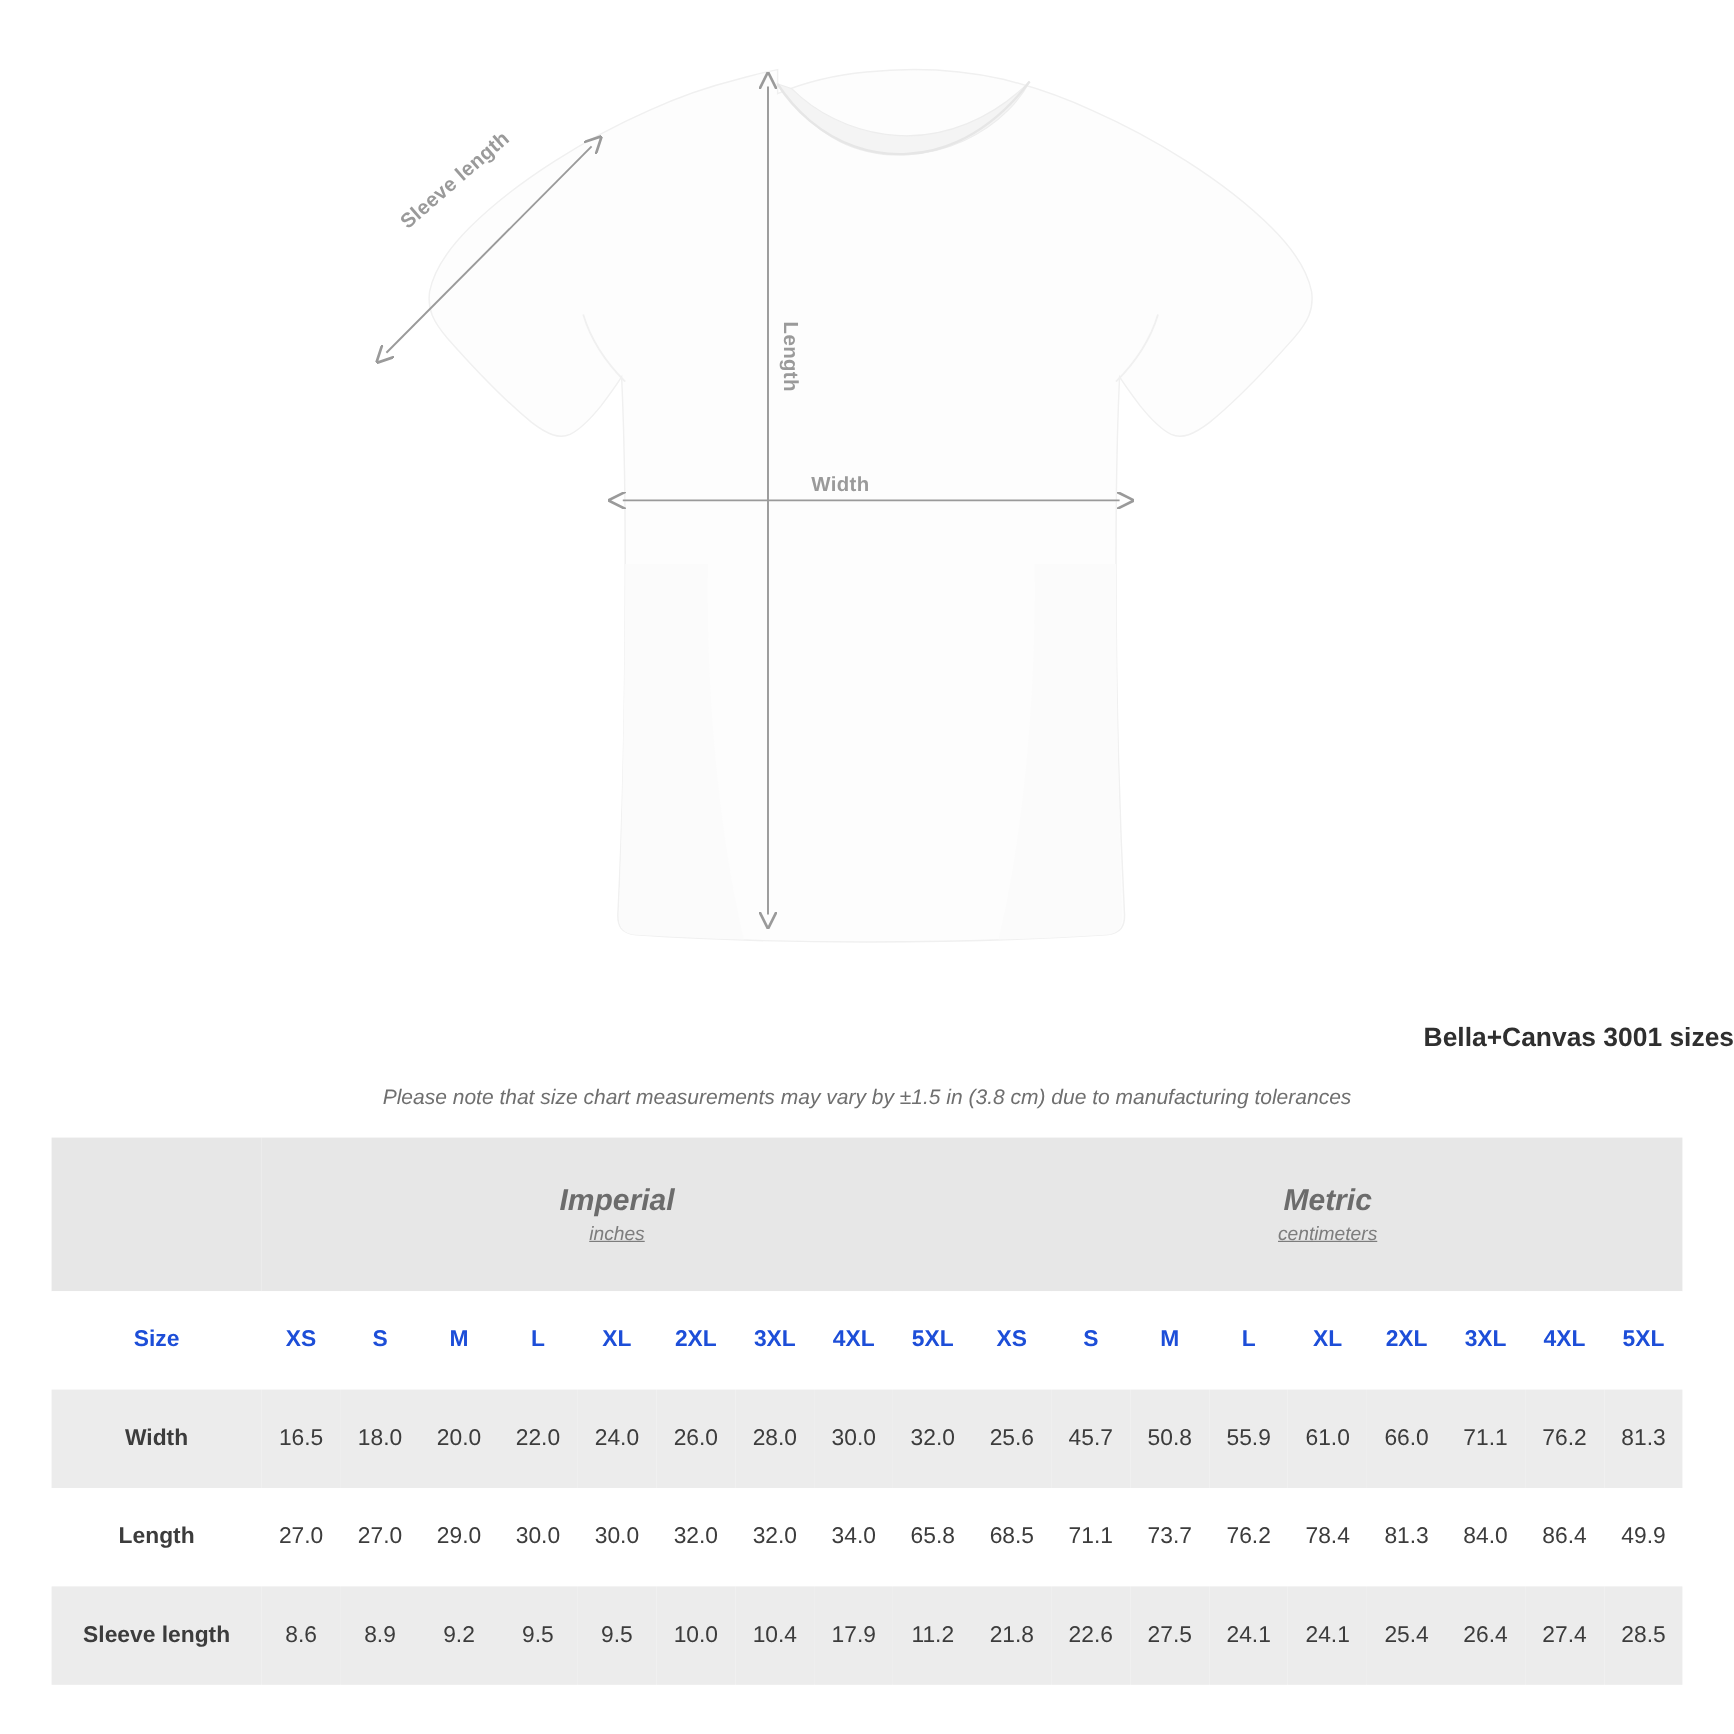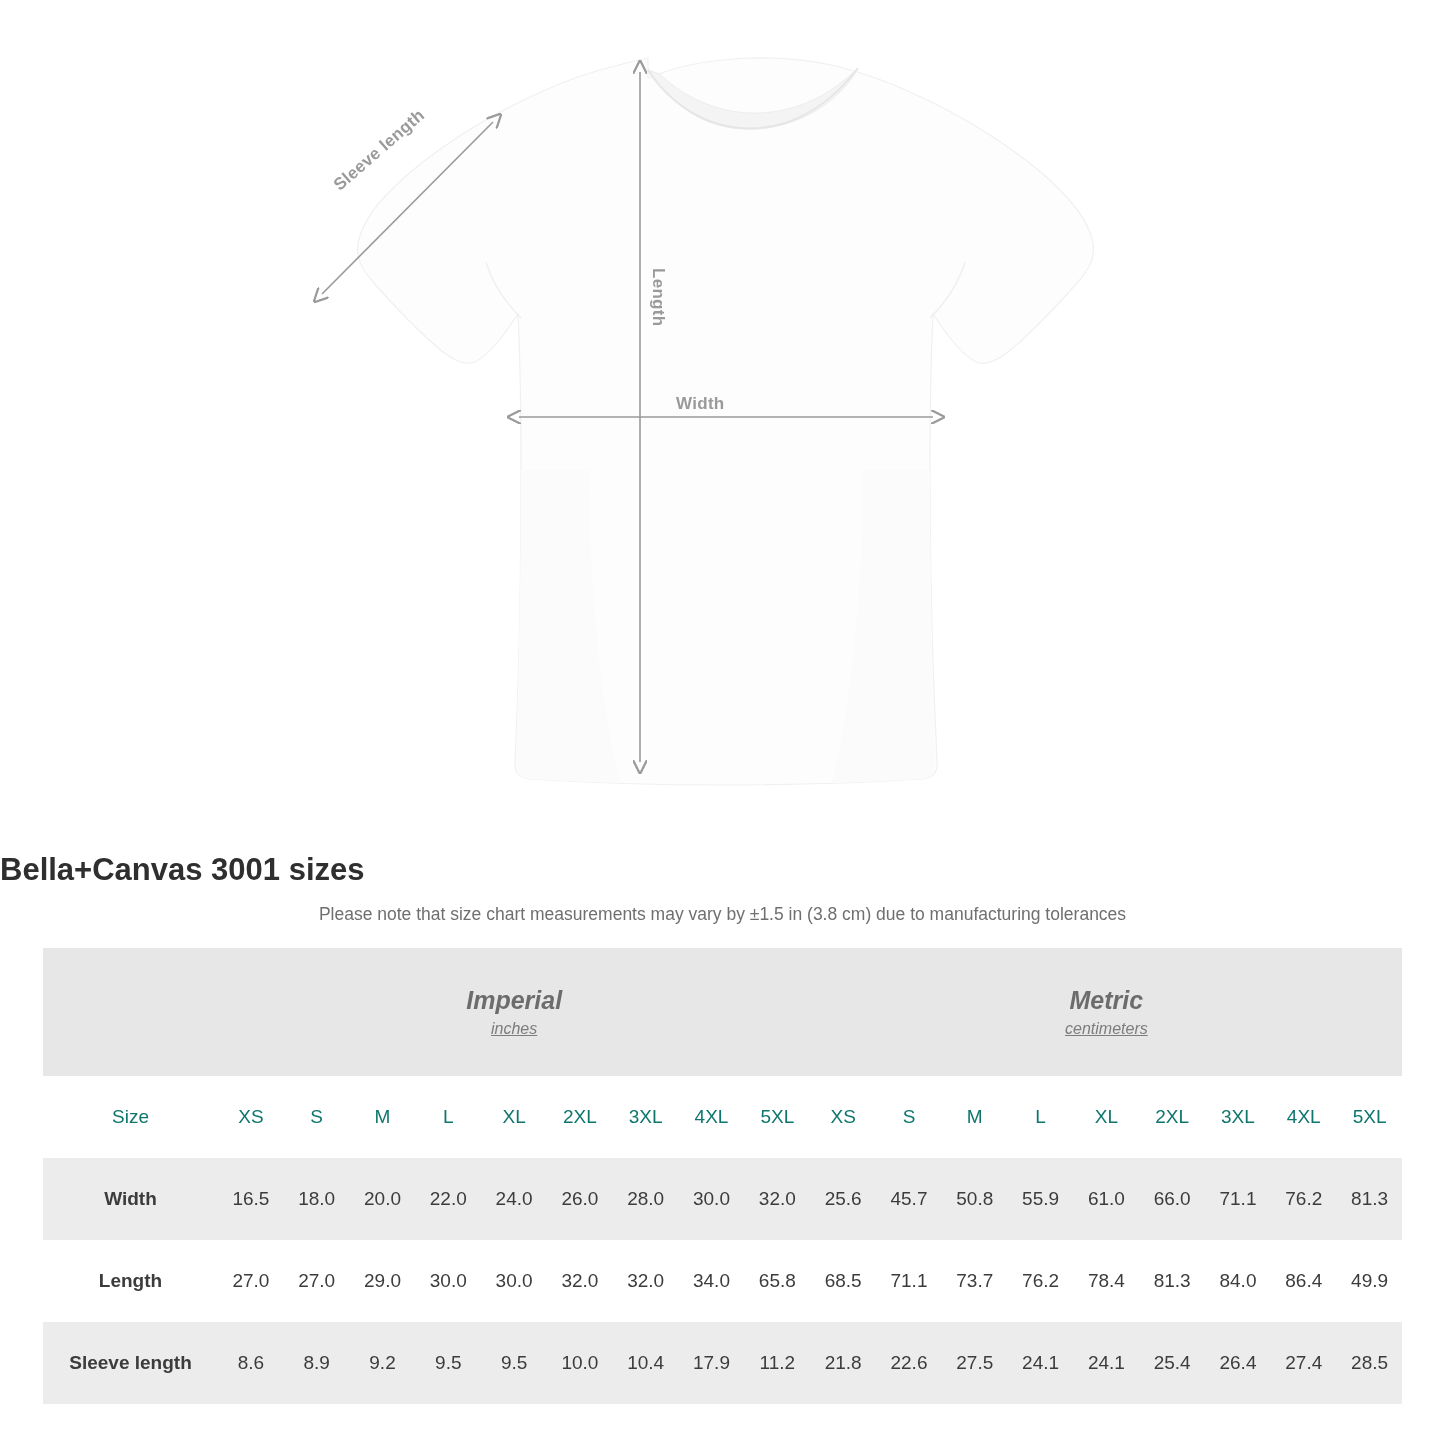--- a/index.html
+++ b/index.html
@@ -50,32 +50,33 @@
     top: 268px;
     writing-mode: vertical-rl;
   }
   .label-width {
     left: 676px;
     top: 394px;
   }
 
   
   .chart-title {
-    text-align: left;
-    font-size: 31px;
+    text-align: right;
+    font-size: 22px;
     font-weight: bold;
     color: #2f2f2f;
     margin: 0;
     padding-top: 22px;
   }
   .chart-note {
     text-align: center;
     font-size: 17.5px;
+    font-style: italic;
     color: #6f6f6f;
-    margin: 0;
+    margin: 10px;
     padding-top: 16px;
   }
 
   
   .table-wrap {
     position: absolute;
     left: 43px;
     top: 948px;
     width: 1359px;
   }
@@ -105,22 +106,22 @@
     font-size: 16px;
     font-style: italic;
     color: #7d7d7d;
     padding-top: 5px;
     text-decoration: underline;
   }
   .head-row td {
     height: 82px;
     background: #ffffff;
     font-size: 19px;
-    font-weight: normal;
-    color: #0f766e;
+    font-weight: bold;
+    color: #1d4ed8;
   }
   .head-row td.rowhead {
     font-size: 19px;
   }
   .data-row td {
     height: 82px;
     font-size: 19px;
     color: #3c3c3c;
   }
   .data-row.shaded td {

